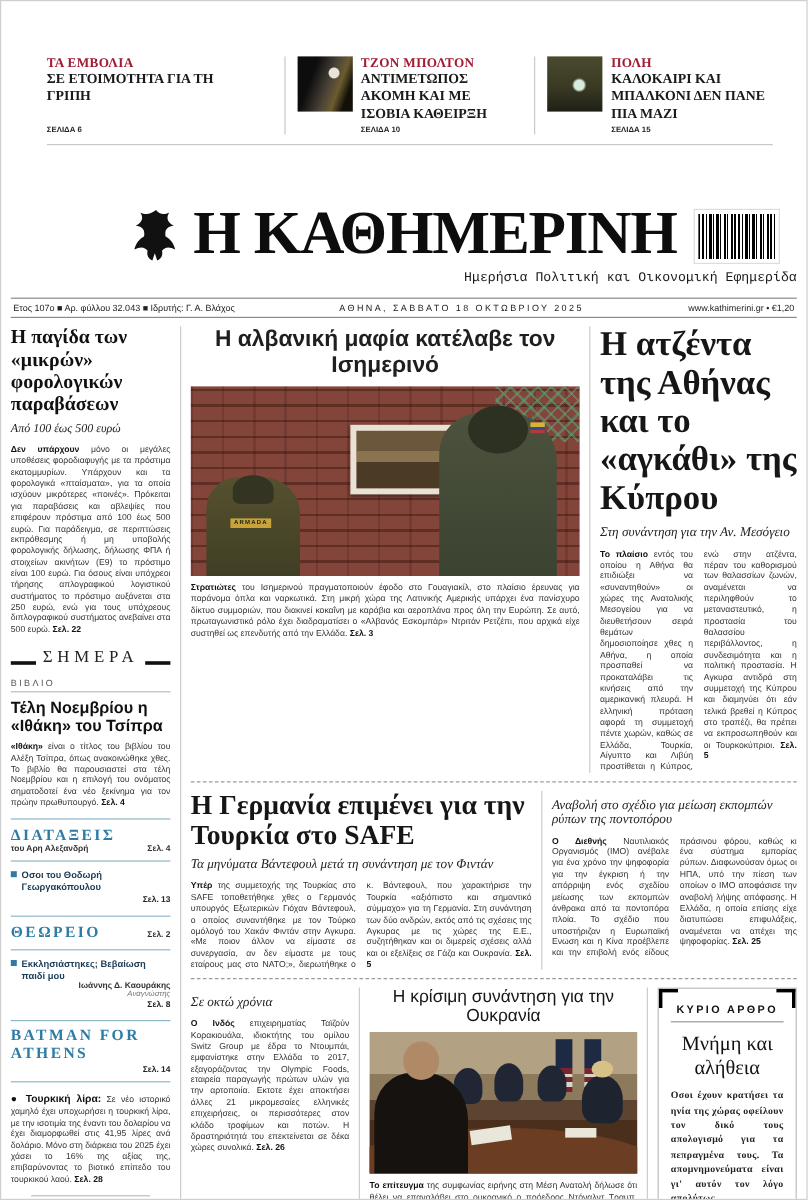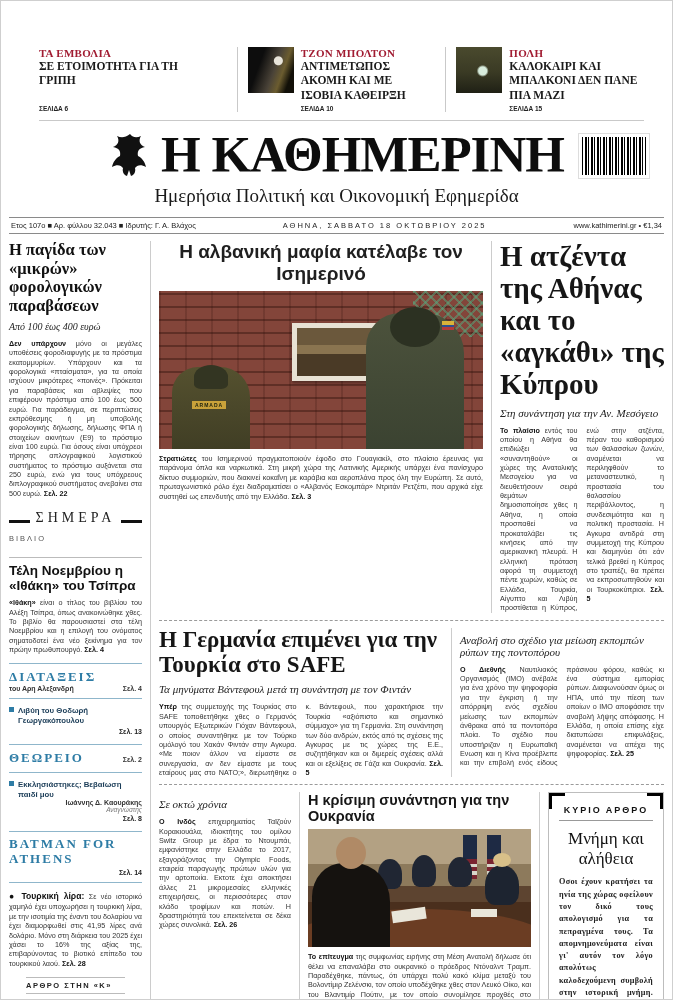--- a/index.html
+++ b/index.html
@@ -18,24 +18,24 @@
   .tz-page { font-size:6.5px; font-weight:700; color:#222; margin-top:auto; padding-top:3px; }
   .tz-photo { width:46px; height:46px; flex:0 0 46px; }
   .photo-bolton { background:
       radial-gradient(circle at 66% 30%, #e8e4da 0 4px, rgba(0,0,0,0) 5px),
       linear-gradient(110deg,#0d0d0d 28%,#4a4338 55%,#6b5c2f 70%,#121008 85%); }
   .photo-balcony { background:
       radial-gradient(circle at 58% 52%, #d7ecdc 0 4px, rgba(0,0,0,0) 6px),
       linear-gradient(180deg,#4a4a2e 0%,#3a3a24 55%,#1f2015 100%); }
   .vdiv { width:1px; background:#c9c9c9; }
   
-  .masthead { position:relative; text-align:center; padding:8px 0 4px; }
+  .masthead { position:relative; text-align:center; padding:8px 0 4px;margin-top:41px; }
   .mast-row { display:flex; justify-content:center; align-items:center; gap:10px; }
   .mast-title { font-family:"Liberation Serif", serif; font-weight:700; font-size:51px; letter-spacing:-1px; color:#0d0d0d; line-height:1; }
-  .mast-sub { font-family:Liberation Serif, serif; font-size:19px; color:#1a1a1a; margin-top:5px; }
+  .mast-sub { font-family:Liberation Mono, monospace; font-size:11px; color:#1a1a1a; margin-top:5px;text-align:right; }
   .eagle { width:42px; height:46px; }
   .barcode { position:absolute; right:14px; top:12px; width:72px; height:46px; border:1px solid #ddd; padding:3px;
       background:repeating-linear-gradient(90deg,#000 0 1px,#fff 1px 3px,#000 3px 5px,#fff 5px 6px) content-box; }
   .dateline { display:flex; justify-content:space-between; align-items:center; border-top:1px solid #8a8a8a; border-bottom:1px solid #8a8a8a; padding:3px 2px; margin-top:6px; font-size:7.5px; color:#222; }
   .dateline .mid { letter-spacing:2px; font-size:7.5px; }
   
   .content { display:flex; margin-top:7px; height:788px; }
   .rail { width:142px; flex:0 0 142px; padding-right:8px; border-right:1px solid #ccc; font-size:7.2px; }
   .main { flex:1; padding-left:8px; display:flex; flex-direction:column; }
   .row { display:flex; }
@@ -44,21 +44,21 @@
   .lead-in { font-weight:700; color:#111; }
   .pageref { font-weight:700; color:#111; }
   .two-col { column-count:2; column-gap:9px; }
   .dotrule { border-top:1px dashed #9a9a9a; margin:7px 0; }
   
   .rail h1 { font-family:"Liberation Serif", serif; font-size:16.5px; line-height:1.12; font-weight:700; color:#111; }
   .rail .sub { font-family:"Liberation Serif", serif; font-style:italic; font-size:10px; margin:6px 0 7px; color:#222; }
   .simera { display:flex; align-items:flex-end; gap:6px; margin:12px 0 8px; }
   .simera .bar { flex:1; height:0; border-bottom:3px solid #111; margin-bottom:3px; }
   .simera .t { font-family:"Liberation Serif", serif; font-size:14px; letter-spacing:4px; color:#222; }
-  .mini-kicker { font-size:7.5px; letter-spacing:2px; color:#555; border-bottom:1px solid #bbb; padding-bottom:14px; margin-bottom:5px; }
+  .mini-kicker { font-size:7.5px; letter-spacing:2px; color:#555; border-bottom:1px solid #bbb; padding-bottom:2px; margin-bottom:5px; }
   .rail h2 { font-size:13.5px; line-height:1.12; font-weight:700; color:#111; margin-bottom:5px; }
   .blue-sec { border-top:1px solid #8fb6cb; border-bottom:1px solid #8fb6cb; padding:5px 0 6px; margin-top:9px; }
   .blue-title { font-family:"Liberation Serif", serif; font-weight:700; letter-spacing:2px; font-size:13px; color:#2e7ca5; }
   .sec-line { display:flex; justify-content:space-between; align-items:baseline; }
   .byline-sm { font-size:7px; font-weight:700; color:#333; }
   .bullet-item { display:flex; gap:4px; margin:7px 0; }
   .bullet-sq { width:5px; height:5px; background:#2e7ca5; margin-top:1px; flex:0 0 5px; }
   .bullet-item .bt { font-weight:700; font-size:7.8px; color:#1a3c57; line-height:1.25; }
   .r-align { text-align:right; font-weight:700; font-size:7px; color:#222; margin-top:2px; }
   .author-sm { text-align:right; font-size:7px; color:#333; font-weight:700; }
@@ -160,29 +160,29 @@
         <path fill="#111" d="M21 2 C16 6 12 6 8 4 C11 9 9 13 4 15 C10 16 12 19 11 24 C7 26 4 30 3 35 C8 32 12 33 14 36 C13 40 15 43 18 44 L20 38 L22 44 C25 43 27 40 26 36 C28 33 32 32 37 35 C36 30 33 26 29 24 C28 19 30 16 36 15 C31 13 29 9 32 4 C28 6 24 6 21 2 Z"></path>
       </svg>
       <h1 class="mast-title">Η ΚΑΘΗΜΕΡΙΝΗ</h1>
     </div>
     <div class="mast-sub">Ημερήσια Πολιτική και Οικονομική Εφημερίδα</div>
     <div class="barcode"></div>
   </div>
   <div class="dateline">
     <span class="left">Ετος 107ο ■ Αρ. φύλλου 32.043 ■ Ιδρυτής: Γ. Α. Βλάχος</span>
     <span class="mid">ΑΘΗΝΑ, ΣΑΒΒΑΤΟ 18 ΟΚΤΩΒΡΙΟΥ 2025</span>
-    <span class="right">www.kathimerini.gr • €1,34</span>
+    <span class="right">www.kathimerini.gr • €1,20</span>
   </div>
 
   <div class="content">
 
     <aside class="rail">
       <article>
         <h1>Η παγίδα των «μικρών» φορολογικών παραβάσεων</h1>
-        <div class="sub">Από 100 έως 400 ευρώ</div>
+        <div class="sub">Από 100 έως 500 ευρώ</div>
         <p class="body-text">
           <span class="lead-in">Δεν υπάρχουν </span>
           <span>μόνο οι μεγάλες υποθέσεις φοροδιαφυγής με τα πρόστιμα εκατομμυρίων. Υπάρχουν και τα φορολογικά «πταίσματα», για τα οποία ισχύουν μικρότερες «ποινές». Πρόκειται για παραβάσεις και αβλεψίες που επιφέρουν πρόστιμα από 100 έως 500 ευρώ. Για παράδειγμα, σε περιπτώσεις εκπρόθεσμης ή μη υποβολής φορολογικής δήλωσης, δήλωσης ΦΠΑ ή στοιχείων ακινήτων (Ε9) το πρόστιμο είναι 100 ευρώ. Για όσους είναι υπόχρεοι τήρησης απλογραφικού λογιστικού συστήματος το πρόστιμο αυξάνεται στα 250 ευρώ, ενώ για τους υπόχρεους διπλογραφικού συστήματος ανεβαίνει στα 500 ευρώ.</span>
           <span class="pageref"> Σελ. 22</span>
         </p>
       </article>
 
       <div class="simera">
         <span class="bar"></span>
           <span class="t">ΣΗΜΕΡΑ</span>
@@ -205,21 +205,21 @@
         </div>
         <div class="sec-line">
           <span class="byline-sm">του Αρη Αλεξανδρή</span>
           <span class="byline-sm">Σελ. 4</span>
         </div>
       </div>
 
       <div class="bullet-item">
         <span class="bullet-sq"></span>
         <div>
-          <div class="bt">Λιβύη του Θοδωρή Γεωργακόπουλου</div>
+          <div class="bt">Οσοι του Θοδωρή Γεωργακόπουλου</div>
           <div class="r-align">Σελ. 13</div>
         </div>
       </div>
 
       <div class="blue-sec">
         <div class="sec-line">
           <span class="blue-title">ΘΕΩΡΕΙΟ</span>
           <span class="byline-sm">Σελ. 2</span>
         </div>
       </div>
@@ -319,21 +319,21 @@
         <article class="cell" style="width:132px">
           <div class="sub-it">Σε οκτώ χρόνια</div>
           <p class="body-text">
             <span class="lead-in">Ο Ινδός </span>
             <span>επιχειρηματίας Ταϊζούν Κορακιουάλα, ιδιοκτήτης του ομίλου Switz Group με έδρα το Ντουμπάι, εμφανίστηκε στην Ελλάδα το 2017, εξαγοράζοντας την Olympic Foods, εταιρεία παραγωγής πρώτων υλών για την αρτοποιία. Εκτοτε έχει αποκτήσει άλλες 21 μικρομεσαίες ελληνικές επιχειρήσεις, οι περισσότερες στον κλάδο τροφίμων και ποτών. Η δραστηριότητά του επεκτείνεται σε δέκα χώρες συνολικά.</span>
             <span class="pageref"> Σελ. 26</span>
           </p>
         </article>
 
         <article class="cell" style="width:232px">
-          <h2 style="font-size:14.5px;font-weight:700;margin-bottom:5px;color:#161616">Η κρίσιμη συνάντηση για την Ουκρανία</h2>
+          <h2 style="font-size:14.5px;font-weight:400;text-align:center;margin-bottom:5px;color:#161616">Η κρίσιμη συνάντηση για την Ουκρανία</h2>
           <div class="ukphoto">
             <div class="flag" style="right:54px"></div>
             <div class="flag" style="right:30px"></div>
             <div class="fig suit" style="left:70px;top:30px;width:24px;height:30px"></div>
             <div class="fig suit" style="left:104px;top:26px;width:24px;height:32px"></div>
             <div class="fig suit" style="left:140px;top:28px;width:24px;height:30px"></div>
             <div class="fig trump">
                 <div class="hair"></div>
               </div>
             <div class="table"></div>

